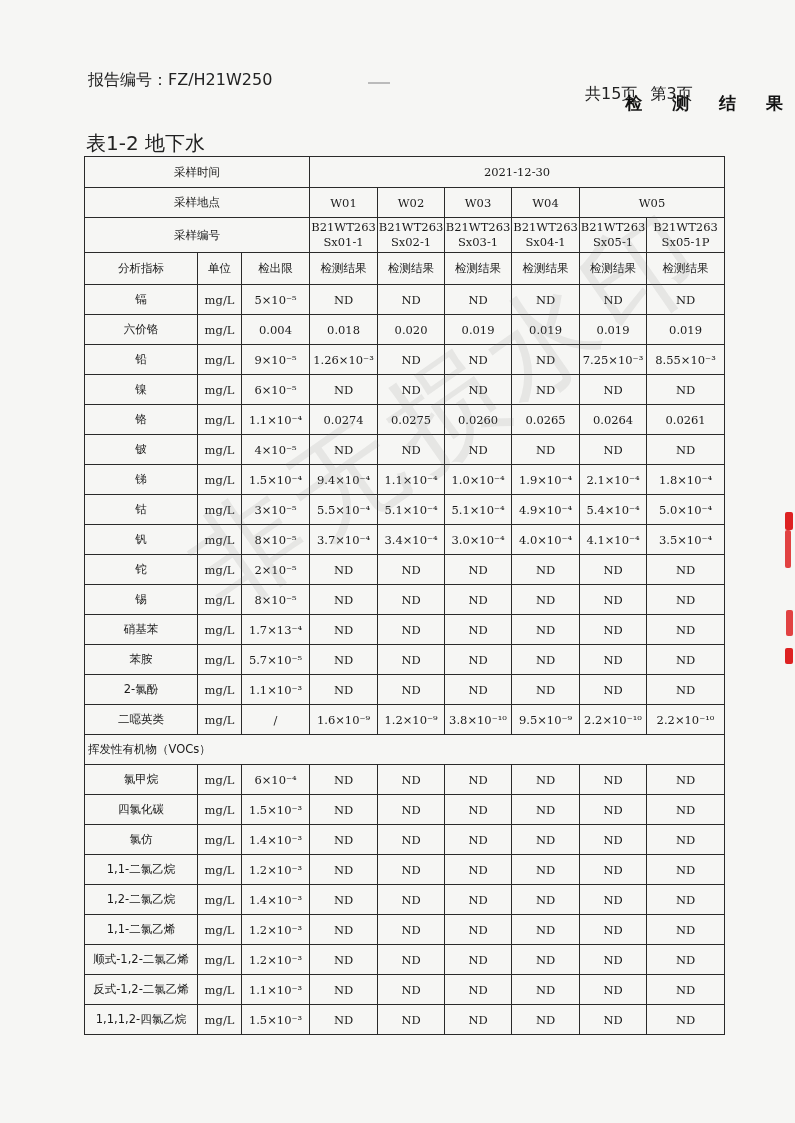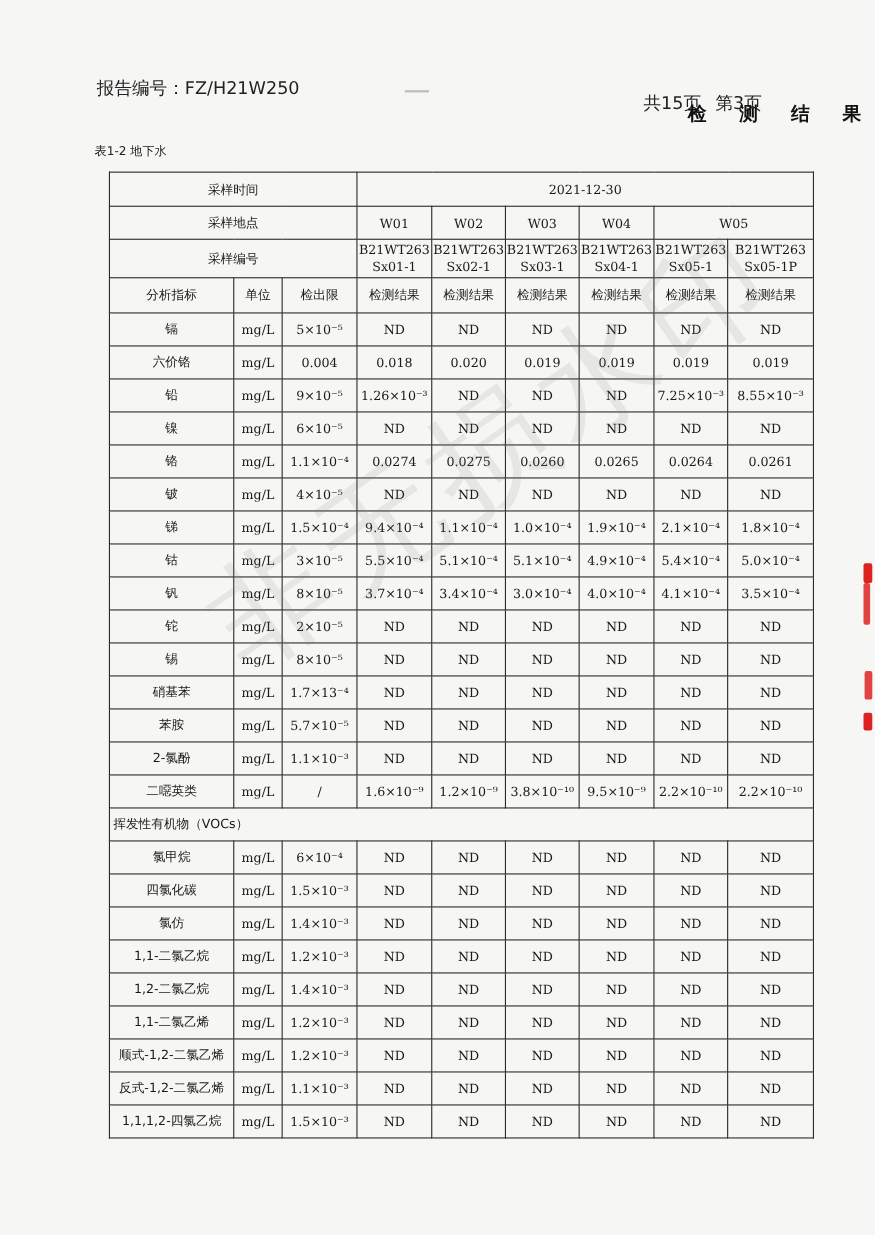--- a/index.html
+++ b/index.html
@@ -20,24 +20,24 @@
     font-size: 16px; color: #222; word-spacing: 8px;
   }
   .title {
     position: absolute; left: 0; width: 795px; top: 92px; text-align: right;
     font-family: "DejaVu Sans", "Liberation Sans", sans-serif;
     font-size: 17px; font-weight: bold; letter-spacing: 12px; color: #111;
   }
   .table-caption {
     position: absolute; left: 86px; top: 130px;
     font-family: "DejaVu Sans", "Liberation Sans", sans-serif;
-    font-size: 11px; color: #222;
+    font-size: 20px; color: #222;
   }
   table.results {
-    position: absolute; left: 99px; top: 156px;
+    position: absolute; left: 84px; top: 156px;
     border-collapse: collapse; table-layout: fixed;
     width: 640px;
   }
   table.results td {
     border: 1.5px solid #2a2a2a;
     text-align: center; vertical-align: middle;
     padding: 0; height: 28px; font-size: 11.5px;
     white-space: nowrap; overflow: hidden;
   }
   td.hdr { font-family: "DejaVu Sans", "Liberation Sans", sans-serif; font-size: 14px; }

